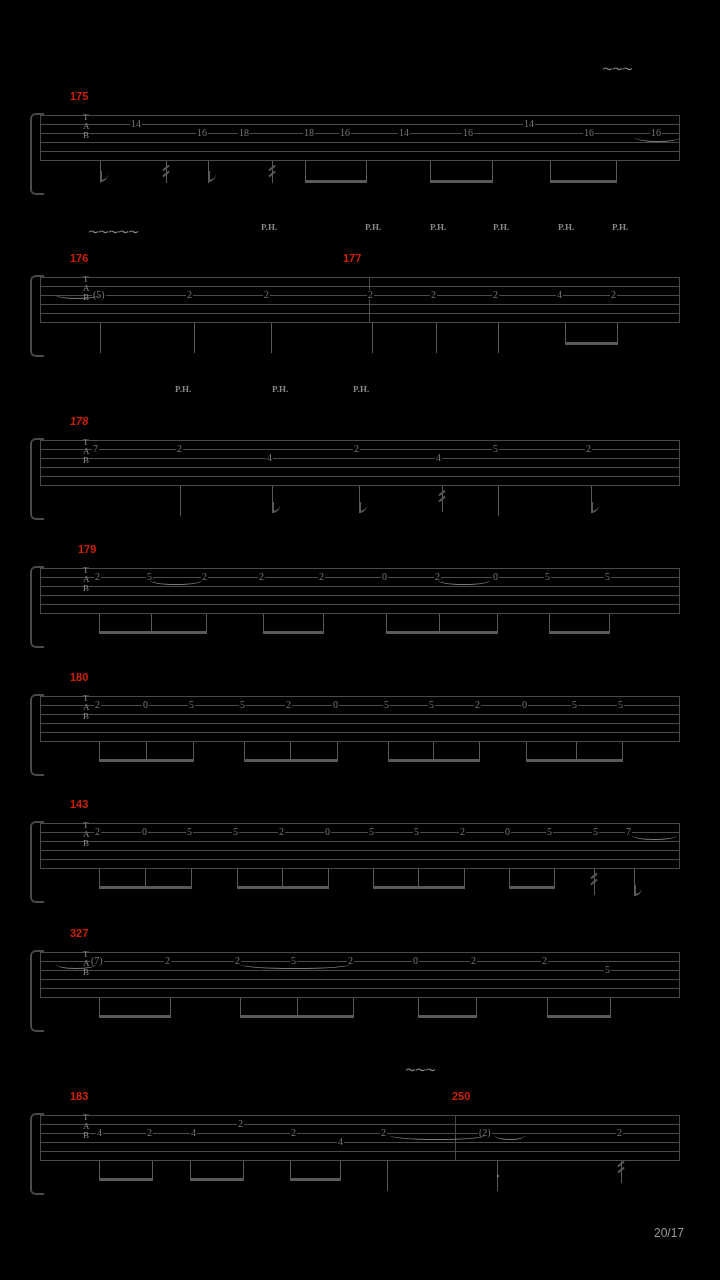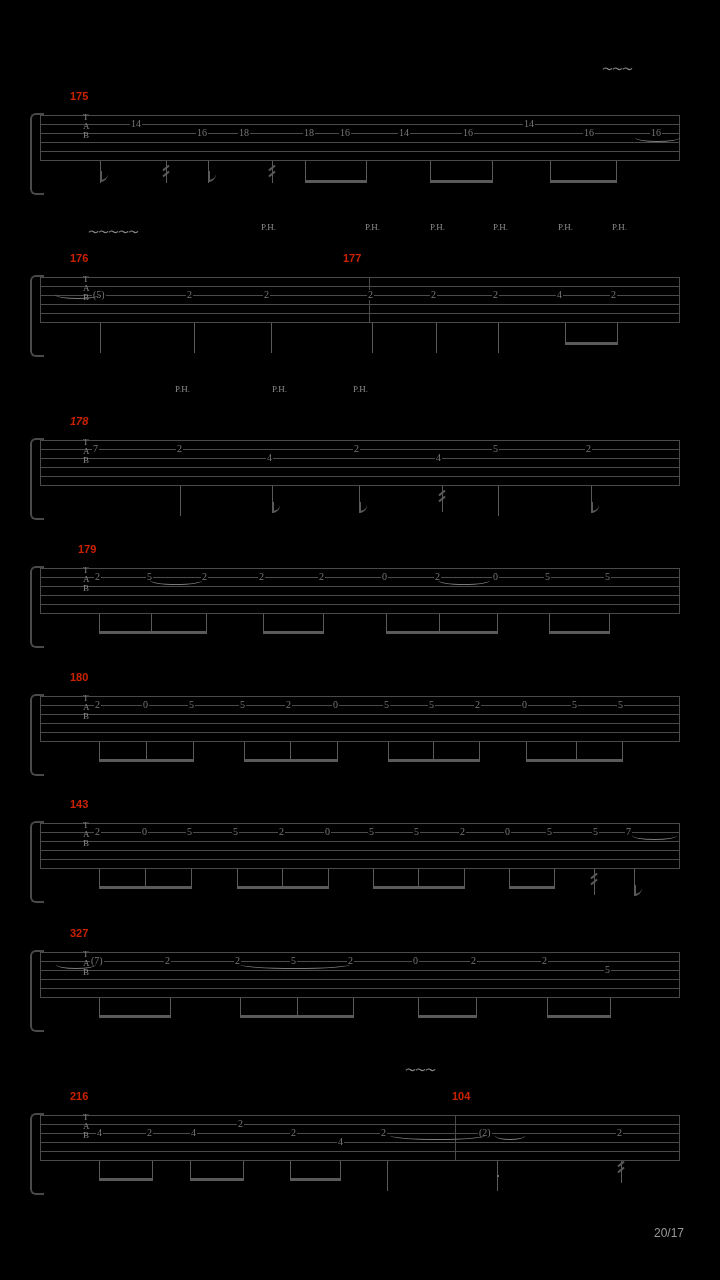--- a/index.html
+++ b/index.html
@@ -122,21 +122,21 @@
     height: 2px;
     background: #5a5a5a;
     transform: rotate(-40deg);
   }
   
   .ph {
     position: absolute;
     font-family: "Liberation Serif", serif;
     font-size: 9px;
     color: #888888;
-    font-weight: normal;
+    font-weight: bold;
   }
   
   .vib {
     position: absolute;
     color: #888888;
     font-size: 11px;
     line-height: 11px;
     letter-spacing: -1px;
     font-family: "DejaVu Sans", sans-serif;
   }
@@ -511,22 +511,22 @@
       <div class="stem" style="left:418px; top:56px; height:20px;"></div>
       <div class="stem" style="left:476px; top:56px; height:20px;"></div>
       <div class="beam" style="left:418px; top:73px; width:59px;"></div>
       <div class="stem" style="left:547px; top:56px; height:20px;"></div>
       <div class="stem" style="left:610px; top:56px; height:20px;"></div>
       <div class="beam" style="left:547px; top:73px; width:64px;"></div>
     </div>
   </div>
 
   <div class="system" style="top:1105px;">
-    <div class="measnum" style="left:70px; top:-15px;">216</div>
-    <div class="measnum" style="left:452px; top:-15px;">104</div>
+    <div class="measnum" style="left:70px; top:-15px;">183</div>
+    <div class="measnum" style="left:452px; top:-15px;">250</div>
     <div class="vib" style="left:405px; top:-40px;">〜〜〜</div>
     <div class="brace" style="top:8px;"></div>
     <div class="staff" style="top:10px;">
       <div class="line l0"></div>
         <div class="line l1"></div>
         <div class="line l2"></div>
       <div class="line l3"></div>
         <div class="line l4"></div>
         <div class="line l5"></div>
       <div class="barline" style="left:0px;"></div>

